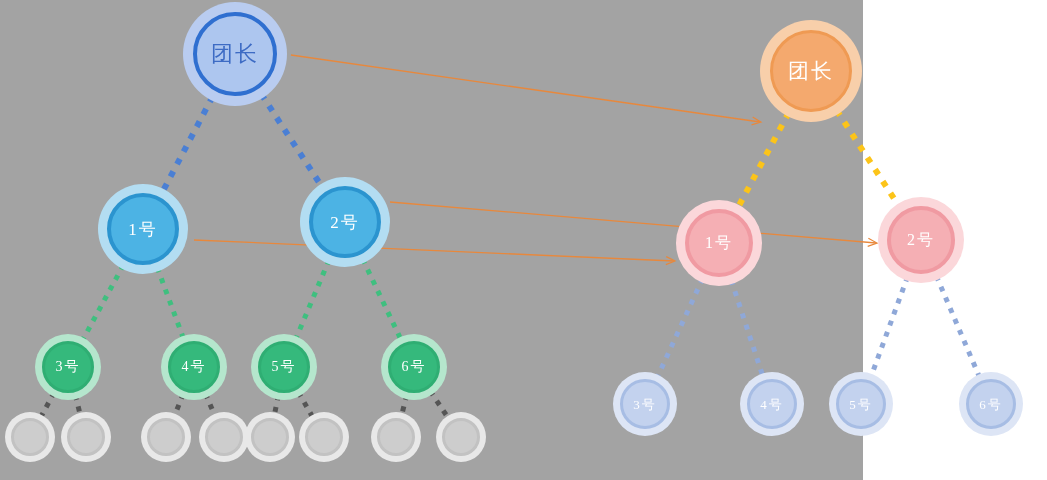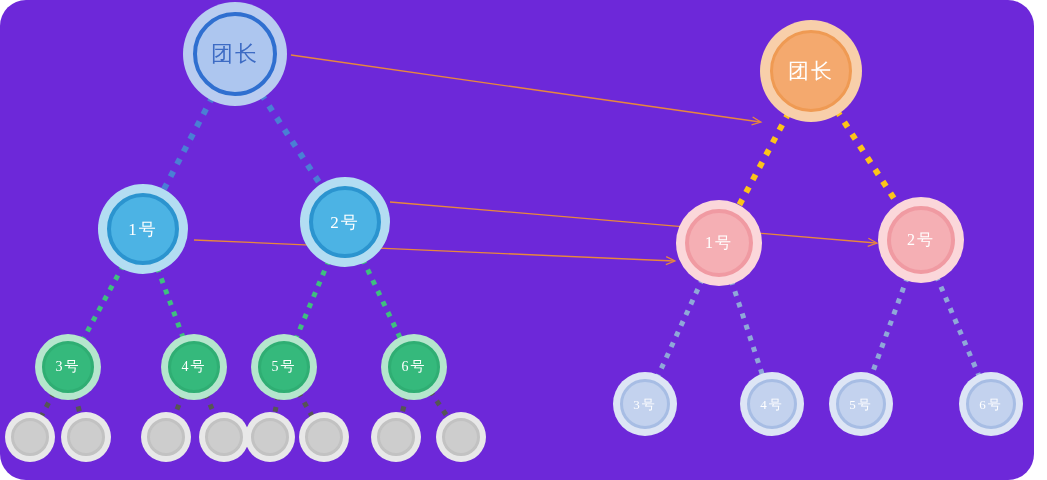--- a/index.html
+++ b/index.html
@@ -1,21 +1,21 @@
 <!DOCTYPE html>
 <html><head>
 <meta charset="utf-8">
 <style>
   html,body{margin:0;padding:0;background:#ffffff;}
   body{
     width:1047px;height:480px;
     font-family:"Liberation Sans","DejaVu Sans",sans-serif;
     overflow:hidden;
   }
-  #stage{position:relative;width:1034px;height:480px;background:#6d28d9;border-radius:26px;}
+  #stage{position:relative;width:863px;height:480px;background:#a3a3a3;}
   #links{position:absolute;left:0;top:0;width:1047px;height:480px;pointer-events:none;}
   .node{
     position:absolute;
     border-radius:50%;
     display:flex;align-items:center;justify-content:center;
     box-sizing:border-box;
     line-height:1;
     letter-spacing:2px;
     user-select:none;
   }

